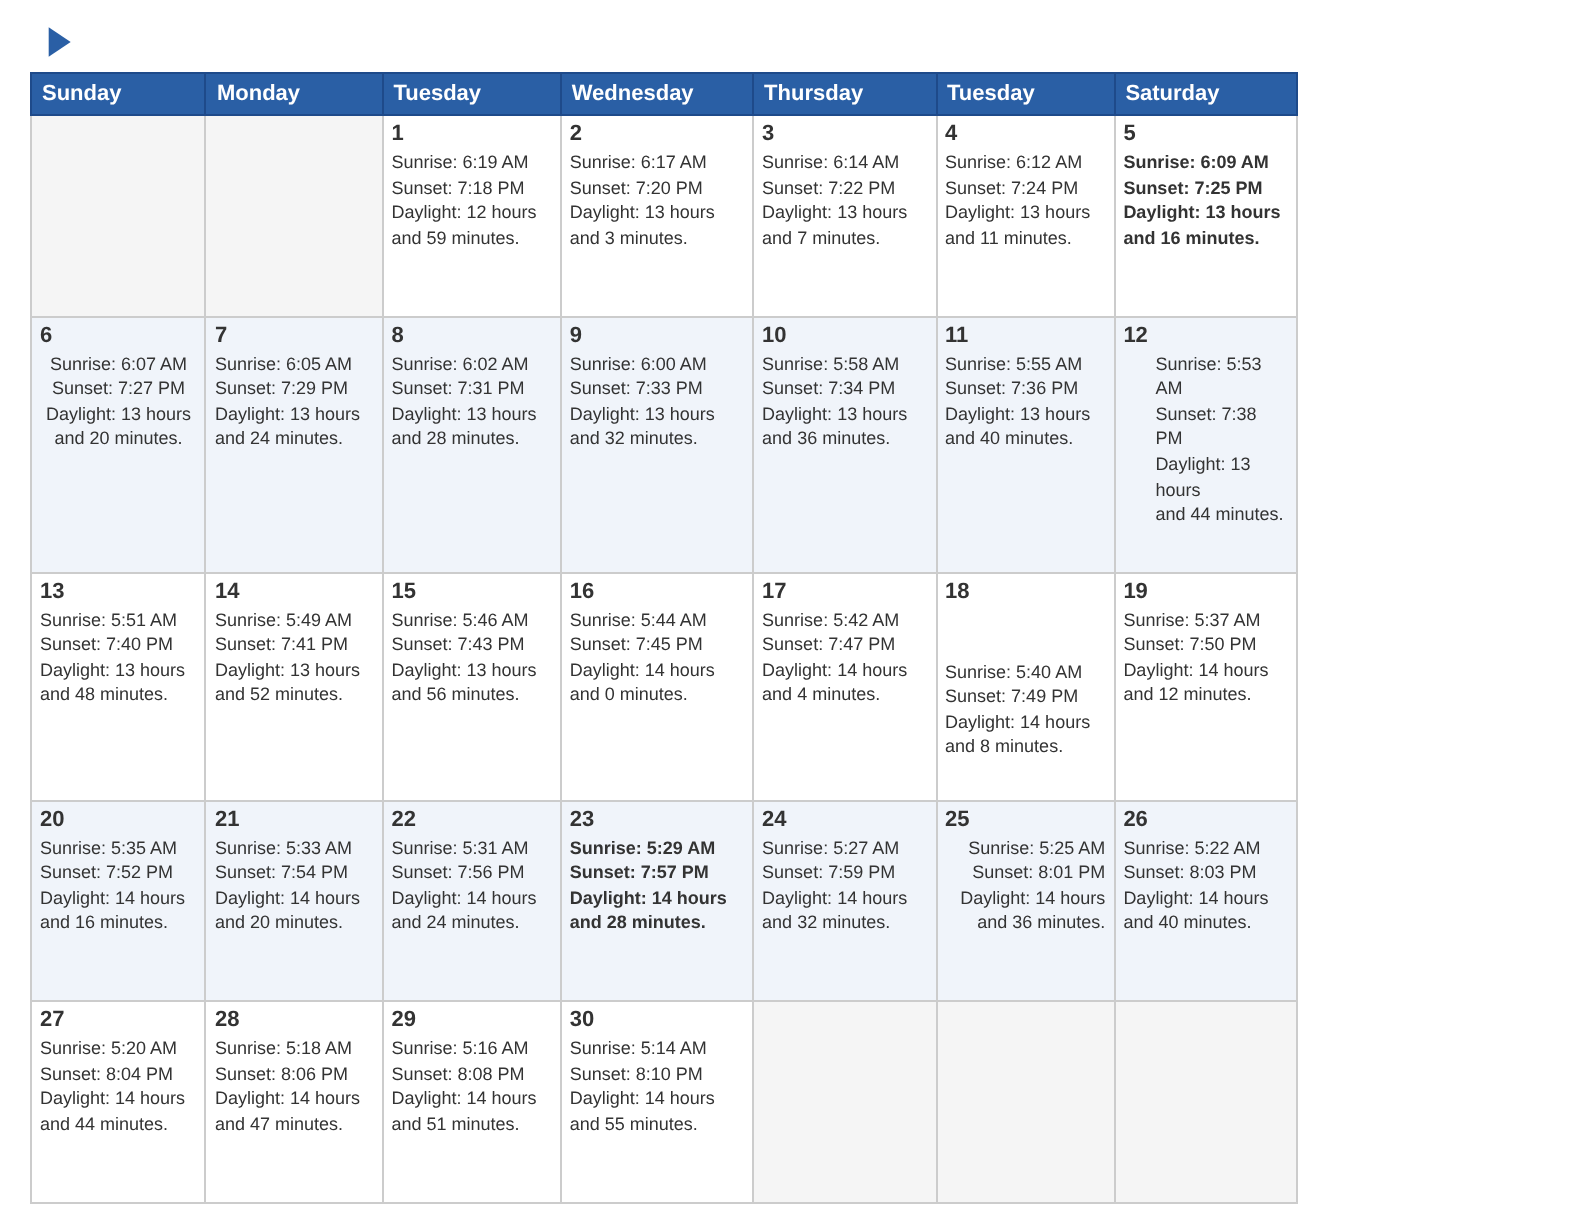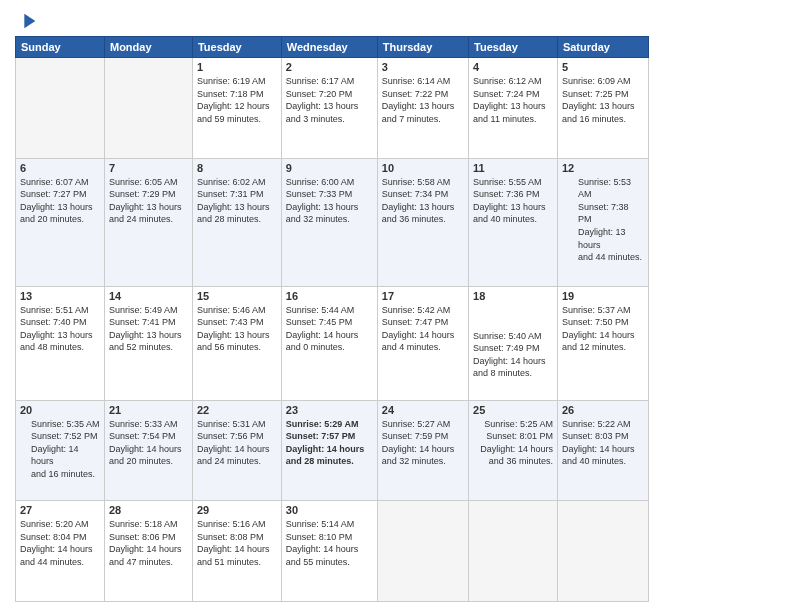--- a/index.html
+++ b/index.html
@@ -165,30 +165,30 @@
           </td>
           <td>
             <span class="day-number">4</span>
             <div class="cell-text" style="white-space: pre-line;">Sunrise: 6:12 AM
 Sunset: 7:24 PM
 Daylight: 13 hours
 and 11 minutes.</div>
           </td>
           <td>
             <span class="day-number">5</span>
-            <div class="cell-text" style="white-space: pre-line;">Sunrise: 6:09 AM
+            <div class="cell-text" style="white-space: pre-line; font-weight: bold;">Sunrise: 6:09 AM
 Sunset: 7:25 PM
 Daylight: 13 hours
 and 16 minutes.</div>
           </td>
         </tr>
         <tr>
           <td>
             <span class="day-number">6</span>
-            <div class="cell-text" style="white-space: pre-line;">Sunrise: 6:07 AM
+            <div class="cell-text" style="white-space: pre-line; text-align: center;">Sunrise: 6:07 AM
 Sunset: 7:27 PM
 Daylight: 13 hours
 and 20 minutes.</div>
           </td>
           <td>
             <span class="day-number">7</span>
             <div class="cell-text" style="white-space: pre-line;">Sunrise: 6:05 AM
 Sunset: 7:29 PM
 Daylight: 13 hours
 and 24 minutes.</div>
@@ -276,21 +276,21 @@
             <span class="day-number">19</span>
             <div class="cell-text" style="white-space: pre-line;">Sunrise: 5:37 AM
 Sunset: 7:50 PM
 Daylight: 14 hours
 and 12 minutes.</div>
           </td>
         </tr>
         <tr>
           <td>
             <span class="day-number">20</span>
-            <div class="cell-text" style="white-space: pre-line; margin-left: 11px;">Sunrise: 5:35 AM
+            <div class="cell-text" style="white-space: pre-line;">Sunrise: 5:35 AM
 Sunset: 7:52 PM
 Daylight: 14 hours
 and 16 minutes.</div>
           </td>
           <td>
             <span class="day-number">21</span>
             <div class="cell-text" style="white-space: pre-line;">Sunrise: 5:33 AM
 Sunset: 7:54 PM
 Daylight: 14 hours
 and 20 minutes.</div>

